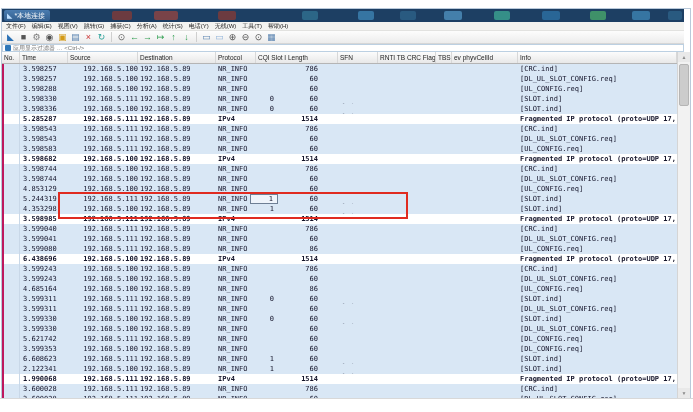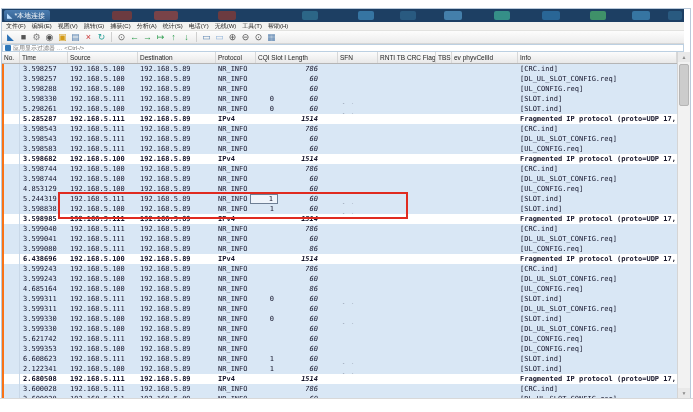--- a/index.html
+++ b/index.html
@@ -33,33 +33,33 @@
     font-family:"Liberation Sans",sans-serif;padding:0;background:transparent;}
   
   .thead{position:absolute;left:2px;top:52px;right:16px;height:12px;display:flex;
     background:linear-gradient(#fcfcfc,#e8e8e8);border-bottom:1px solid #b5b5b5;
     font-size:6.5px;line-height:12px;color:#222;box-sizing:border-box;}
   .th{border-right:1px solid #d8d8d8;padding-left:2px;white-space:nowrap;overflow:hidden;
     box-sizing:border-box;flex:0 0 auto;}
   .th.flex{flex:1 1 auto;}
   
   .tbody{position:absolute;left:2px;top:64px;right:16px;height:334px;overflow:hidden;
-    border-left:2px solid #f97316;box-sizing:border-box;}
+    border-left:2px solid #be185d;box-sizing:border-box;}
   .row{display:flex;height:10px;line-height:10px;
     font-family:"DejaVu Sans Mono",monospace;font-size:7px;color:#14142a;
     background:#d9e7f5;white-space:nowrap;}
   .row.ipv4{background:#ffffff;font-weight:bold;}
   .cell{flex:0 0 auto;overflow:hidden;box-sizing:border-box;}
   .c-no{width:16px;border-right:1px solid #c9d8e8;}
   .c-time{width:48px;padding-left:3px;}
-  .c-src{width:70px;padding-left:2px;}
+  .c-src{width:70px;padding-left:2px;text-align:right;}
   .c-dst{width:78px;padding-left:2px;}
   .c-proto{width:40px;padding-left:2px;}
   .c-cqi{width:22px;text-align:right;padding-right:4px;}
-  .c-len{width:60px;text-align:right;padding-right:20px;font-style:italic;}
+  .c-len{width:60px;text-align:right;padding-right:20px;}
   .c-sfn{width:40px;padding-left:4px;margin-top:8px;}
   .c-gap{width:140px;}
   .c-info{flex:1 1 auto;padding-left:2px;}
   .cell-box{width:28px;margin-left:-6px;border:1px solid #6e7f95;background:#eef4fb;
     line-height:8px;}
   
   .red-box{position:absolute;left:58px;top:192px;width:346px;height:23px;
     border:2px solid #e02b20;box-sizing:content-box;pointer-events:none;z-index:5;}
   
   .scrollbar{position:absolute;right:3px;top:52px;width:13px;height:346px;background:#f2f2f2;
@@ -201,21 +201,21 @@
         <span class="cell c-dst">192.168.5.89</span>
         <span class="cell c-proto">NR_INFO</span>
         <span class="cell c-cqi">0</span>
         <span class="cell c-len">60</span>
         <span class="cell c-sfn">348</span>
         <span class="cell c-gap"></span>
         <span class="cell c-info">[SLOT.ind]</span>
       </div>
       <div class="row">
         <span class="cell c-no"></span>
-        <span class="cell c-time">5.298261</span>
+        <span class="cell c-time">3.598336</span>
         <span class="cell c-src">192.168.5.100</span>
         <span class="cell c-dst">192.168.5.89</span>
         <span class="cell c-proto">NR_INFO</span>
         <span class="cell c-cqi">0</span>
         <span class="cell c-len">60</span>
         <span class="cell c-sfn">348</span>
         <span class="cell c-gap"></span>
         <span class="cell c-info">[SLOT.ind]</span>
       </div>
       <div class="row ipv4">
@@ -321,21 +321,21 @@
         <span class="cell c-dst">192.168.5.89</span>
         <span class="cell c-proto">NR_INFO</span>
         <span class="cell c-cqi cell-box">1</span>
         <span class="cell c-len">60</span>
         <span class="cell c-sfn">348</span>
         <span class="cell c-gap"></span>
         <span class="cell c-info">[SLOT.ind]</span>
       </div>
       <div class="row">
         <span class="cell c-no"></span>
-        <span class="cell c-time">3.598838</span>
+        <span class="cell c-time">4.353298</span>
         <span class="cell c-src">192.168.5.100</span>
         <span class="cell c-dst">192.168.5.89</span>
         <span class="cell c-proto">NR_INFO</span>
         <span class="cell c-cqi">1</span>
         <span class="cell c-len">60</span>
         <span class="cell c-sfn">348</span>
         <span class="cell c-gap"></span>
         <span class="cell c-info">[SLOT.ind]</span>
       </div>
       <div class="row ipv4">
@@ -525,21 +525,21 @@
         <span class="cell c-dst">192.168.5.89</span>
         <span class="cell c-proto">NR_INFO</span>
         <span class="cell c-cqi">1</span>
         <span class="cell c-len">60</span>
         <span class="cell c-sfn">349</span>
         <span class="cell c-gap"></span>
         <span class="cell c-info">[SLOT.ind]</span>
       </div>
       <div class="row ipv4">
         <span class="cell c-no"></span>
-        <span class="cell c-time">2.680508</span>
+        <span class="cell c-time">1.990068</span>
         <span class="cell c-src">192.168.5.111</span>
         <span class="cell c-dst">192.168.5.89</span>
         <span class="cell c-proto">IPv4</span>
         <span class="cell c-cqi"></span>
         <span class="cell c-len">1514</span>
         <span class="cell c-sfn"></span>
         <span class="cell c-gap"></span>
         <span class="cell c-info">Fragmented IP protocol (proto=UDP 17, o</span>
       </div>
       <div class="row">

